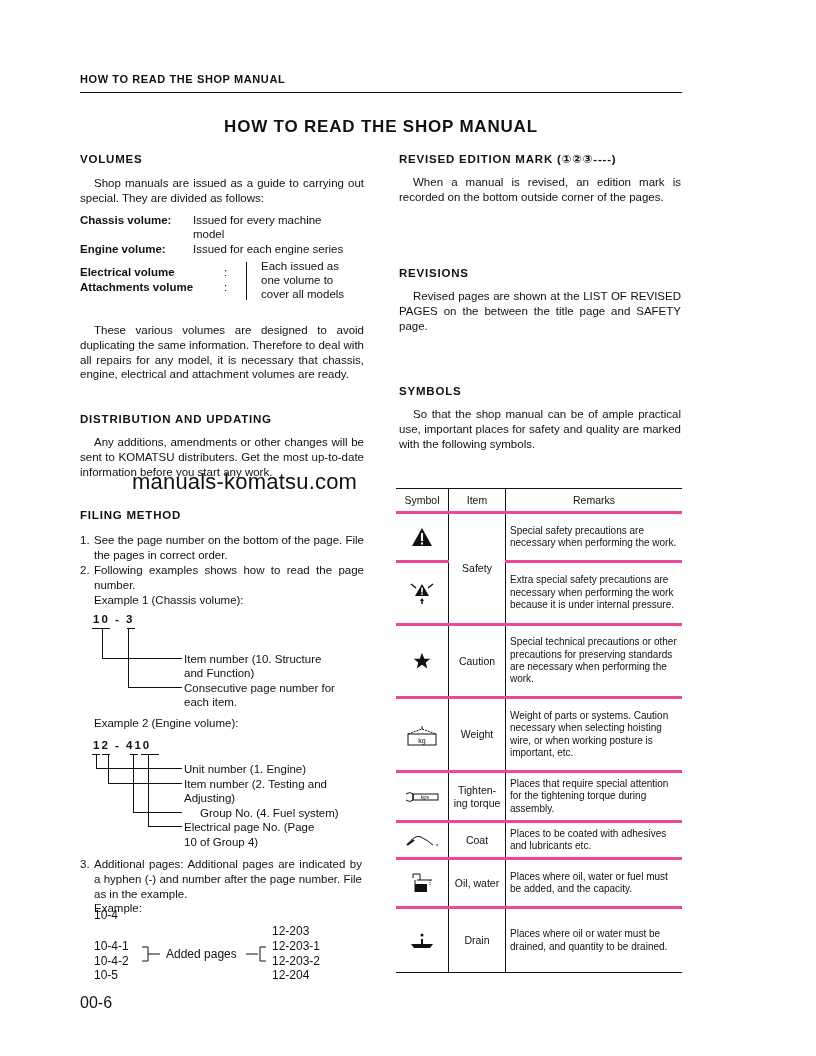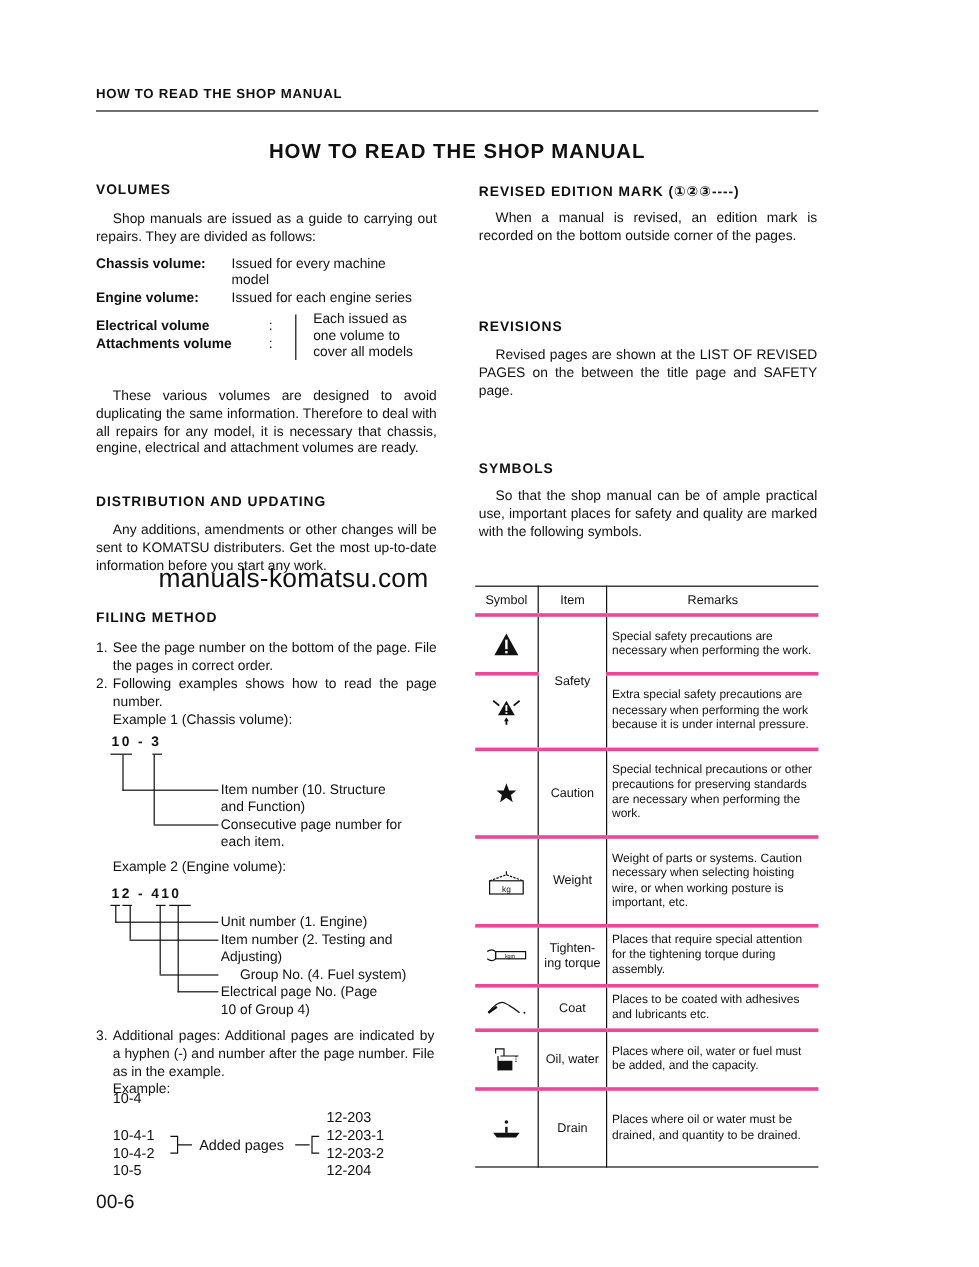--- a/index.html
+++ b/index.html
@@ -59,21 +59,21 @@
 </style>
 </head>
 <body>
 
 <div class="abs running-head">HOW TO READ THE SHOP MANUAL</div>
 <div class="abs head-rule"></div>
 
 <div class="abs page-title">HOW TO READ THE SHOP MANUAL</div>
 
 <div class="abs h2 col-l" style="top:153px">VOLUMES</div>
-<div class="abs p col-l" style="top:176px; text-indent:14px">Shop manuals are issued as a guide to carrying out repairs. They are divided as follows:</div>
+<div class="abs p col-l" style="top:176px; text-indent:14px">Shop manuals are issued as a guide to carrying out special. They are divided as follows:</div>
 
 <div class="vol-row" style="left:80px; top:213px">
   <span class="vol-lbl">Chassis volume:</span>
 </div>
 <div class="vol-row" style="left:193px; top:213px">Issued for every machine</div>
 <div class="vol-row" style="left:193px; top:227px">model</div>
 <div class="vol-row vol-lbl" style="left:80px; top:242px">Engine volume:</div>
 <div class="vol-row" style="left:193px; top:242px">Issued for each engine series</div>
 
 <div class="vol-row vol-lbl" style="left:80px; top:265px">Electrical volume</div>

